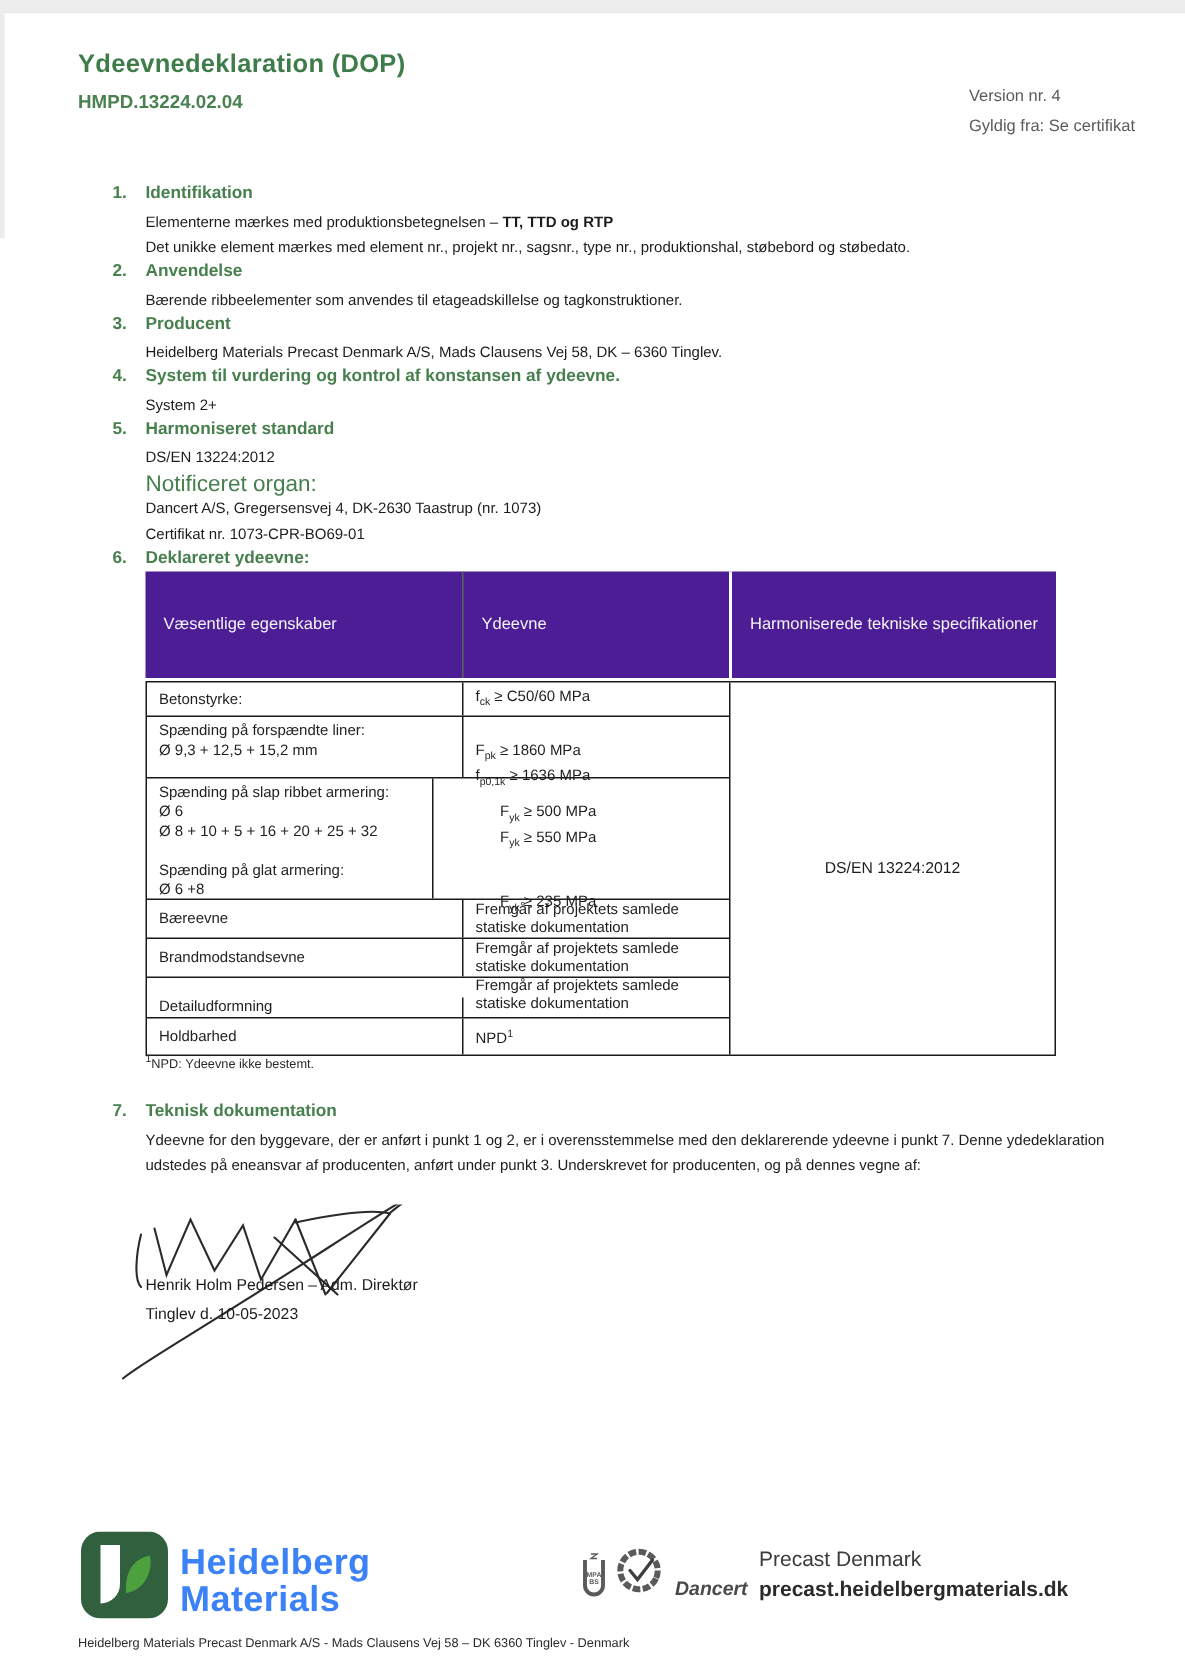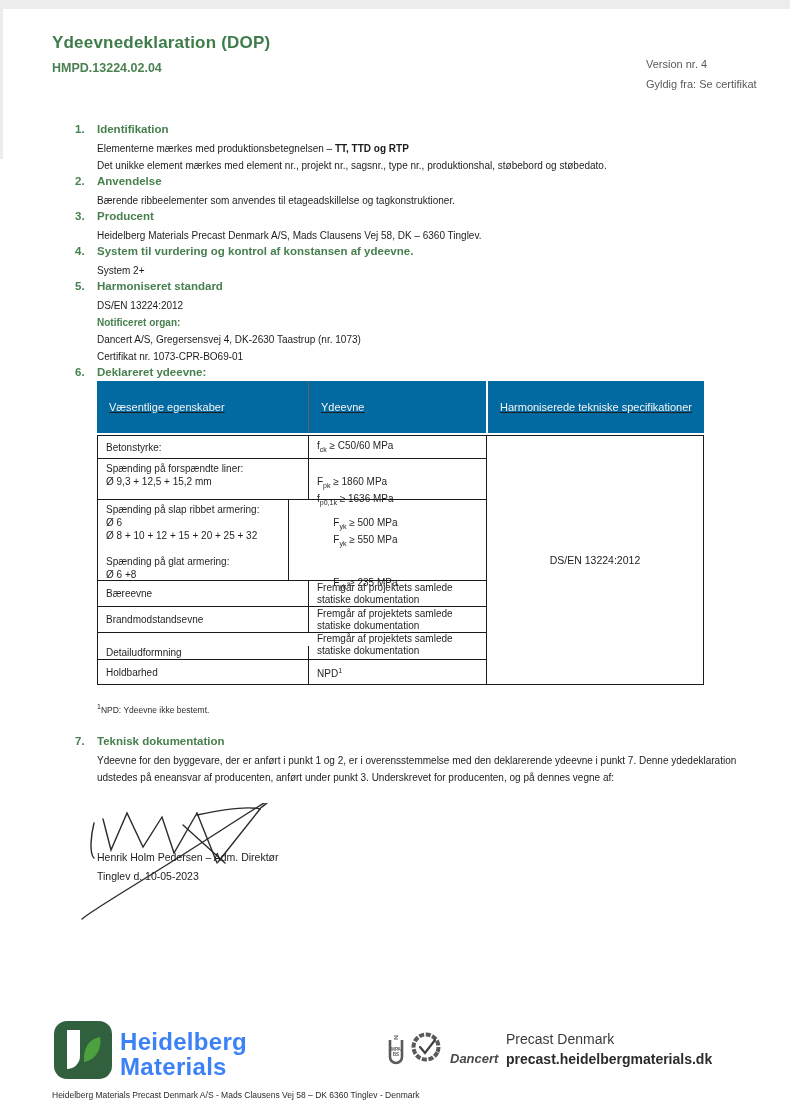--- a/index.html
+++ b/index.html
@@ -13,28 +13,28 @@
   
   .doc-title { position:absolute; left:52px; top:33px; font-size:17px; font-weight:700; color:#3e7c49; letter-spacing:.2px; }
   .doc-number { position:absolute; left:52px; top:61px; font-size:12.5px; font-weight:600; color:#4a8151; }
   .version-block { position:absolute; left:614px; top:54px; font-size:11px; color:#5a5a5a; line-height:20px;margin-left:32px; }
 
   
   .sec { position:absolute; left:75px; width:672px; }
   .sec .num { position:absolute; left:0; top:0; font-size:11.5px; font-weight:700; color:#47804e; line-height:17px; }
   .sec .content { margin-left:22px; }
   .sec-heading { font-size:11.5px; font-weight:700; color:#47804e; line-height:17px; margin:0 0 2px 0; }
-  .sub-heading { font-size:10px; font-weight:700; color:#47804e; line-height:17px; }
+  .sub-heading { font-size:15px; font-weight:400; color:#47804e; line-height:17px; }
   .body-line { font-size:10px; line-height:17px; color:#1c1c1c; }
   .body-para { font-size:10px; line-height:17px; color:#1c1c1c; width:655px; }
   .b { font-weight:700; }
 
   
   .tbl { position:absolute; left:97px; top:381px; width:607px; }
-  .thead { display:flex; height:52px; background:#0369a1;text-decoration:underline; }
+  .thead { display:flex; height:71px; background:#4c1d95; }
   .th { color:#f3f4f2; font-size:11px; display:flex; align-items:center; padding:0 12px; box-sizing:border-box; line-height:15px; }
   .th1 { width:211px; }
   .th2 { width:178px; border-left:1px solid #5a665d; }
   .th3 { width:218px; border-left:2px solid #ffffff; }
   .tbody { display:flex; width:607px; box-sizing:border-box; border:1px solid #1a1a1a; margin-top:2px; }
   .tleft { width:388px; box-sizing:border-box; }
   .trow { display:flex; border-bottom:1px solid #1a1a1a; box-sizing:border-box; }
   .trow:last-child { border-bottom:none; }
   .c1 { width:211px; box-sizing:border-box; border-right:1px solid #1a1a1a; padding:2px 8px; font-size:10px; line-height:13px; }
   .c2 { width:177px; box-sizing:border-box; padding:2px 8px; font-size:10px; line-height:13px; }
@@ -154,21 +154,21 @@
           <div class="c2">
             <div><span>F</span><sub>pk</sub><span> ≥ 1860 MPa</span></div>
             <div><span>f</span><sub>p0,1k</sub><span> ≥ 1636 MPa</span></div>
           </div>
         </div>
 
         <div class="trow r3">
           <div class="c1">
             <div>Spænding på slap ribbet armering:</div>
             <div>Ø 6</div>
-            <div>Ø 8 + 10 + 12 + 15 + 20 + 25 + 32</div>
+            <div>Ø 8 + 10 + 5 + 16 + 20 + 25 + 32</div>
             <div class="blankline"></div>
             <div>Spænding på glat armering:</div>
             <div>Ø 6 +8</div>
           </div>
           <div class="c2">
             <div class="blankline"></div>
             <div><span>F</span><sub>yk</sub><span> ≥ 500 MPa</span></div>
             <div><span>F</span><sub>yk</sub><span> ≥ 550 MPa</span></div>
             <div class="blankline"></div>
             <div class="blankline"></div>

